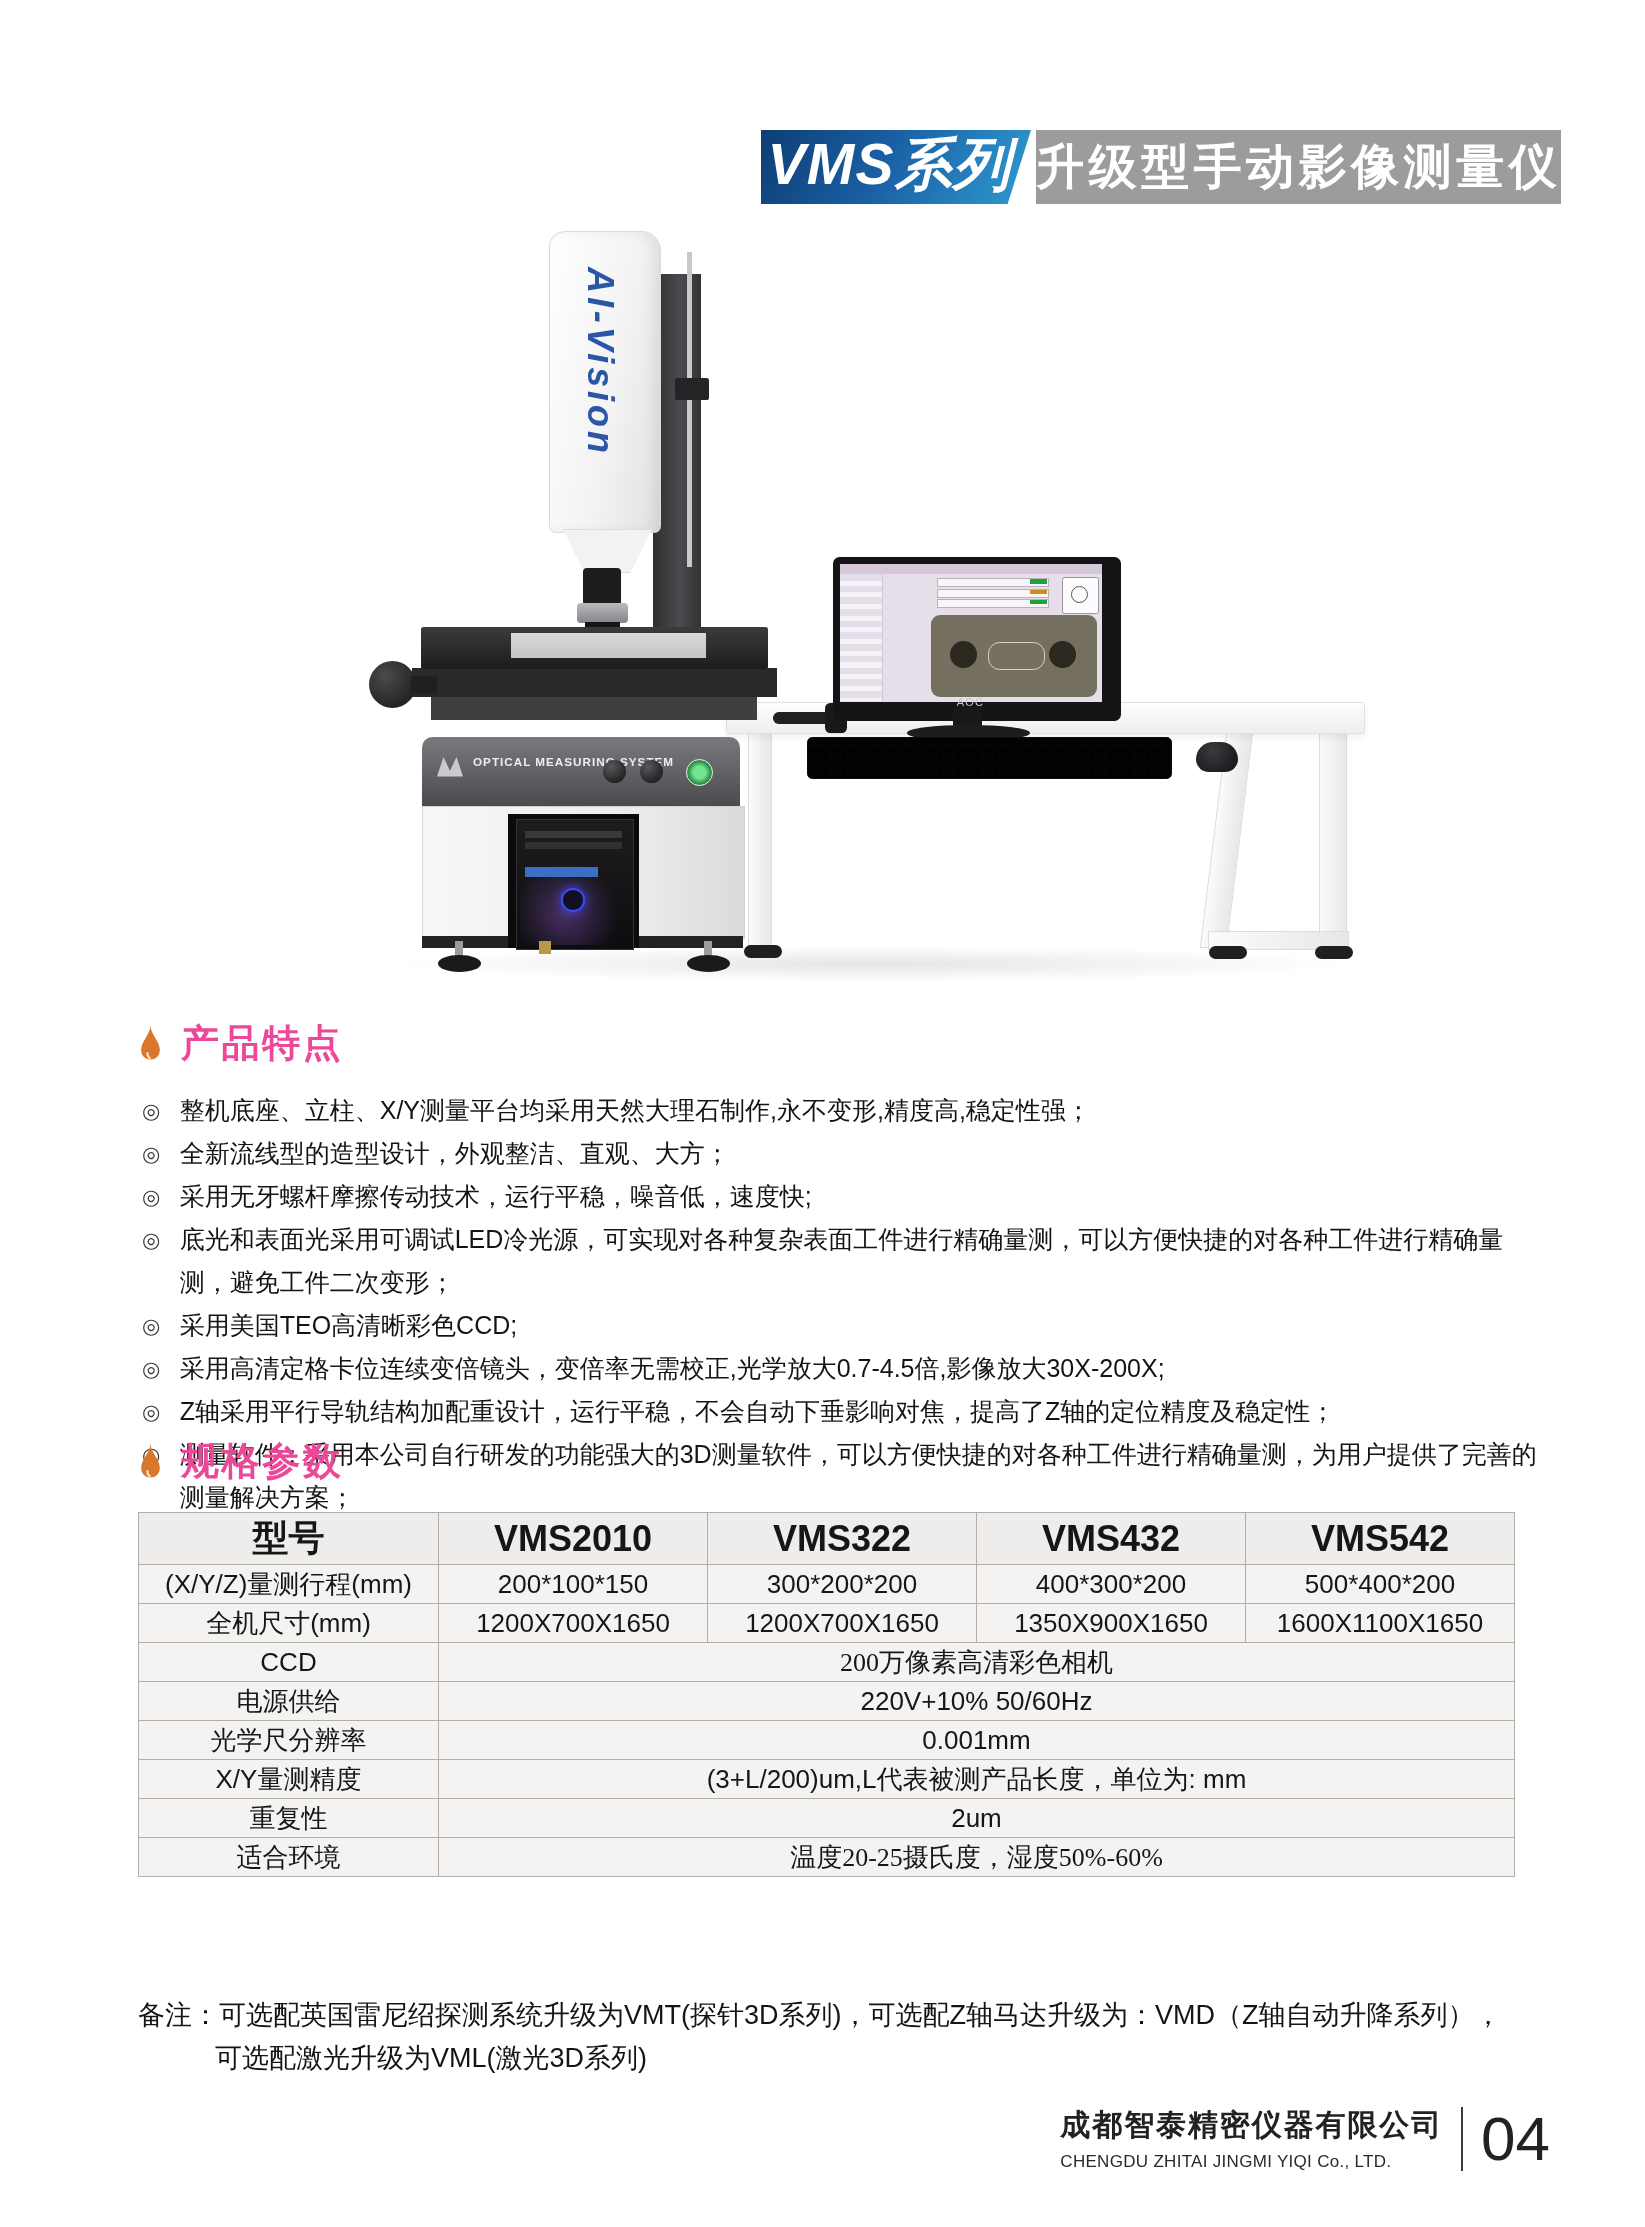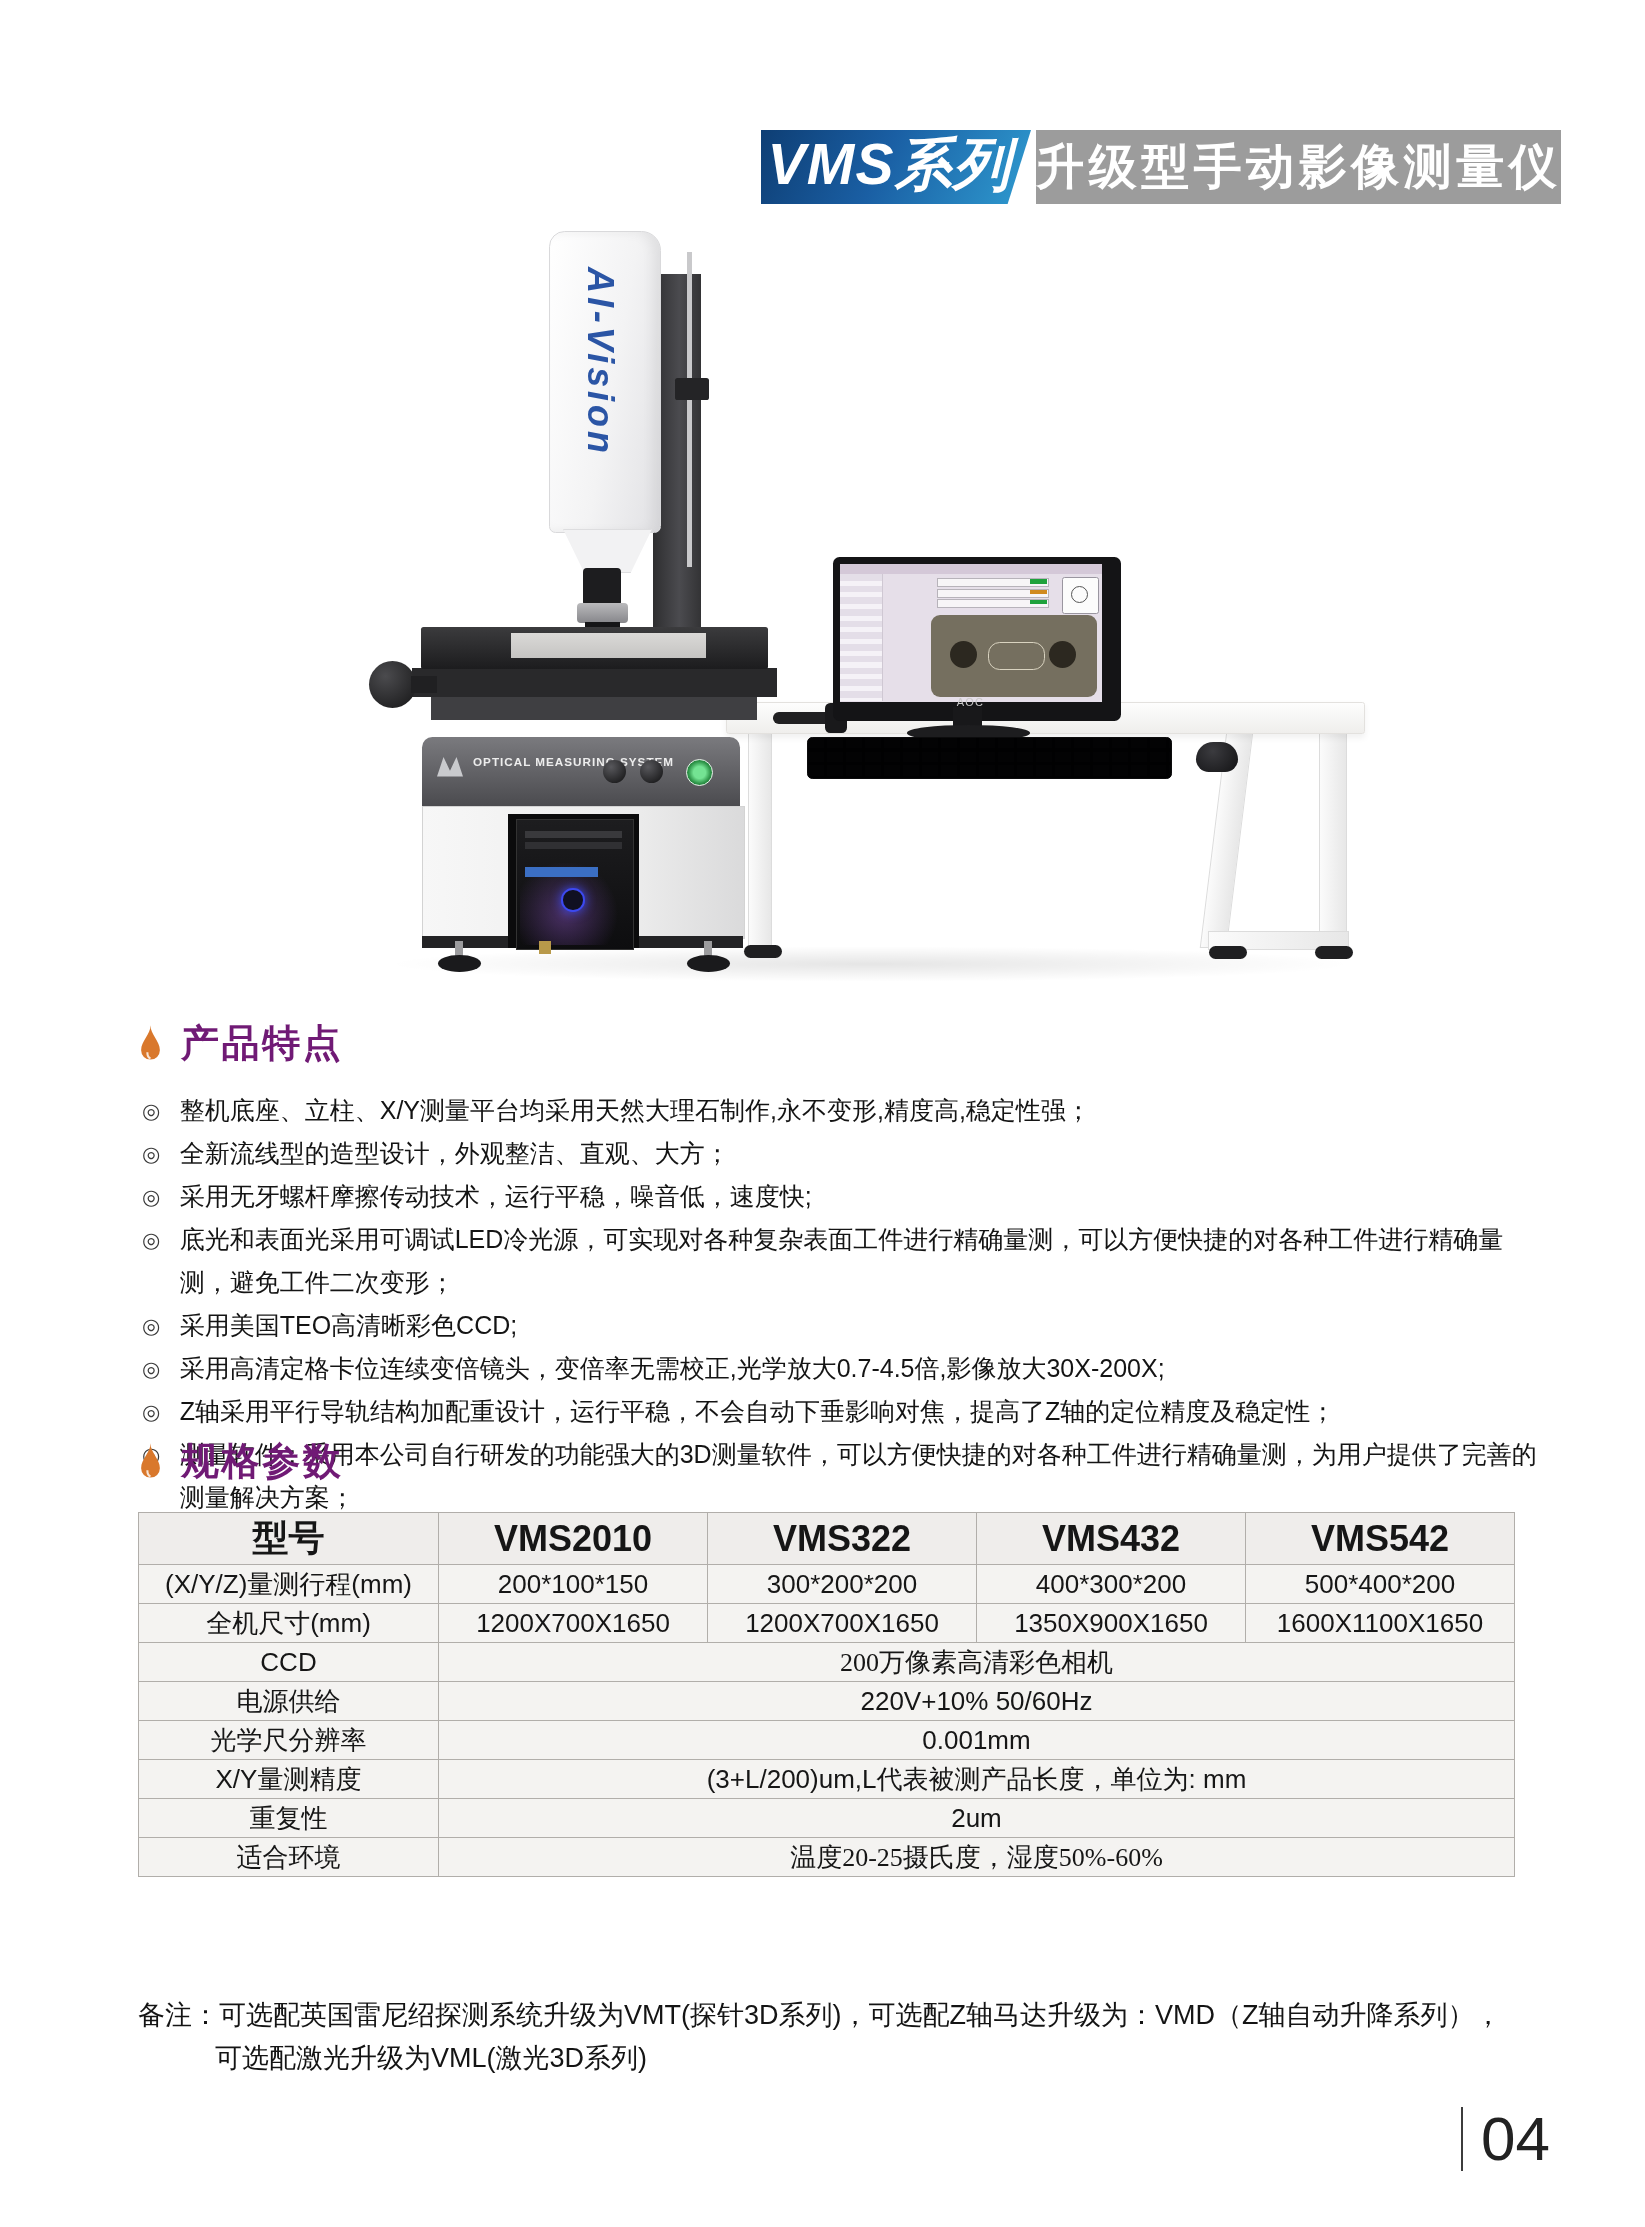--- a/index.html
+++ b/index.html
@@ -125,21 +125,21 @@
       background-image:repeating-linear-gradient(90deg,#2c2c2f 0 15.6px,#17171a 15.6px 19px),
                        repeating-linear-gradient(#2c2c2f 0 10.4px,#17171a 10.4px 13.6px);
       background-blend-mode:overlay;border:1.3px solid #0c0c0d;}
   .mouse{left:871px;top:528px;width:42px;height:30px;border-radius:21px 21px 15.6px 15.6px;
       background:radial-gradient(circle at 40% 30%,#3b3b3f,#121214);}
 
   
   .sec{position:absolute;left:138px;width:1415px;}
   .sec-features{top:1018px;} .sec-specs{top:1436px;}
   .sec-title{display:flex;align-items:center;gap:18px;}
-  .sec-title .txt{font-size:38px;font-weight:bold;color:#701a75;letter-spacing:2.6px;}
+  .sec-title .txt{font-size:38px;font-weight:bold;color:#ec4899;letter-spacing:2.6px;}
   .drop{width:25px;height:38px;flex:0 0 auto;}
 
   .feature-list{list-style:none;margin:19.5px 0 0 3.9px;padding:0;}
   .feature-list li{display:flex;gap:19.5px;font-size:25px;line-height:43px;color:#141414;}
   .feature-list .marker{font-size:21px;color:#3a3a3a;flex:0 0 auto;}
 
   table.spec-table{border-collapse:collapse;table-layout:fixed;width:1377px;margin-top:25px;}
   .spec-table th,.spec-table td{border:1.3px solid #b1aeaa;text-align:center;vertical-align:middle;
       background:#f4f3f1;color:#161616;overflow:hidden;white-space:nowrap;}
   .spec-table thead th{height:42px;font-size:36px;font-weight:bold;background:#efedeb;}
@@ -362,18 +362,22 @@
         </tbody>
     </table>
   </div>
 
   <div class="notes">
     <div class="n1">备注：可选配英国雷尼绍探测系统升级为VMT(探针3D系列)，可选配Z轴马达升级为：VMD（Z轴自动升降系列），</div>
     <div class="n2">可选配激光升级为VML(激光3D系列)</div>
   </div>
 
   <div class="footer">
+    <div class="company">
+      <div class="company-cn">成都智泰精密仪器有限公司</div>
+      <div class="company-en">CHENGDU ZHITAI JINGMI YIQI Co., LTD.</div>
+    </div>
     <div class="fdivider"></div>
     <div class="page-num">04</div>
   </div>
 
 </div>
 
 
 </body></html>

